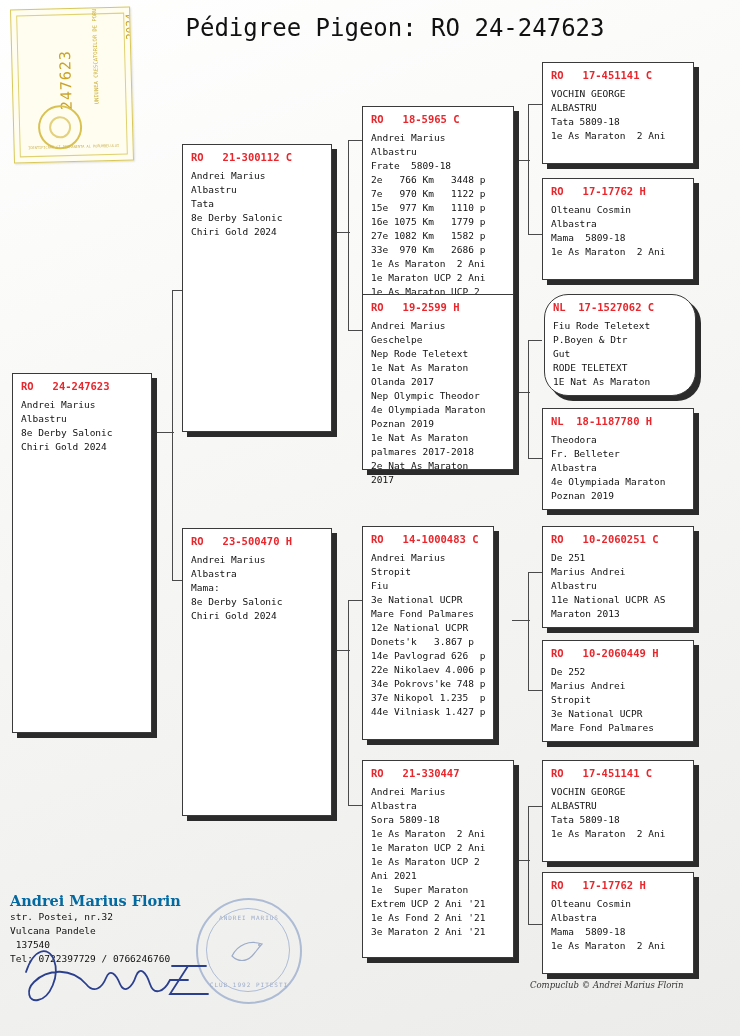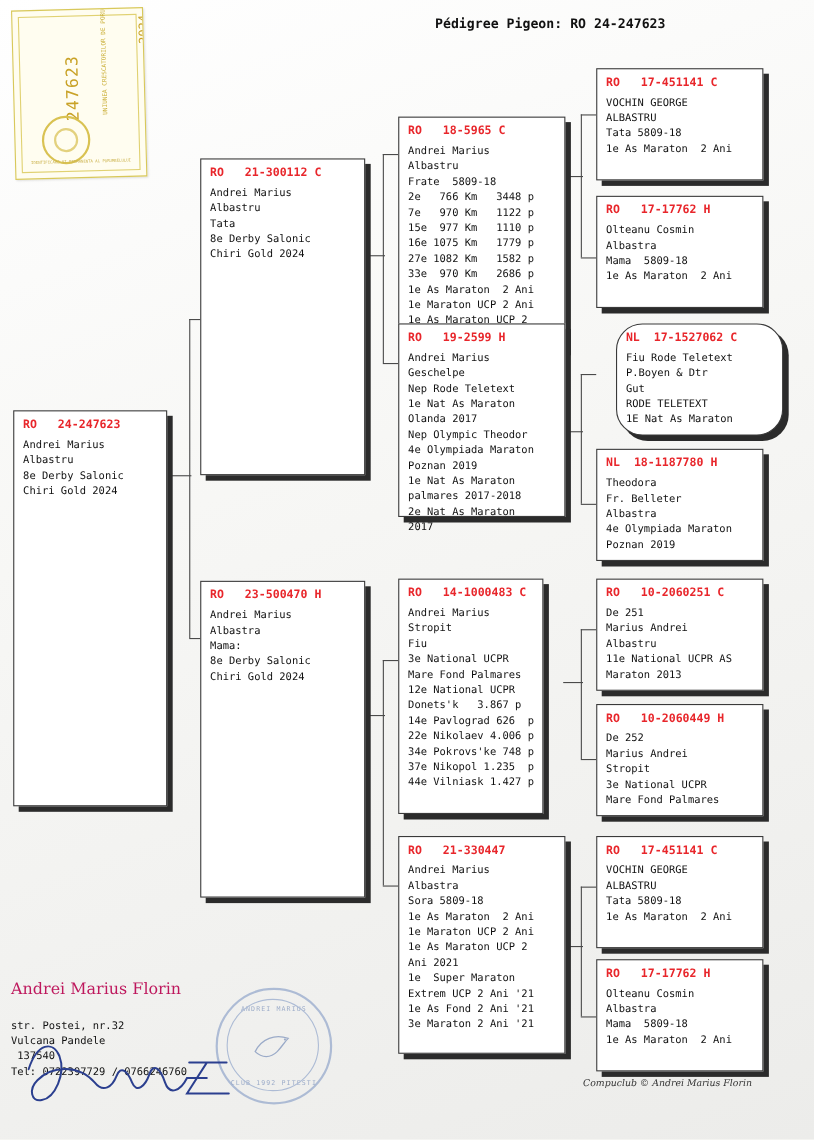--- a/index.html
+++ b/index.html
@@ -23,26 +23,25 @@
   
   .paper-shade {
     position: absolute;
     left: 0; top: 0; width: 740px; height: 1036px;
     background: linear-gradient(160deg, #ffffff 0%, #f7f7f5 40%, #ececea 100%);
   }
   .title {
     position: absolute;
     left: 185px; top: 14px;
     width: 420px;
-    text-align: right;
-    font-family: "DejaVu Sans Mono", monospace;
-    font-size: 12px;
+    text-align: center;
+    font-family: "DejaVu Sans Mono", monospace;
+    font-size: 24px;
     color: #111;
     letter-spacing: 0px;
-    font-weight: bold;
   }
   
   .box {
     position: absolute;
     background: #ffffff;
     border: 1px solid #3a3a3a;
     box-sizing: border-box;
     box-shadow: 5px 5px 0 0 #2b2b2b;
   }
   .box .hdr {
@@ -142,24 +141,24 @@
 
   
   .owner {
     position: absolute;
     left: 10px; top: 892px;
     width: 230px;
     font-family: "DejaVu Sans Mono", monospace;
   }
   .owner .name {
     font-family: "DejaVu Serif", serif;
-    font-weight: normal;
+    font-weight: bold;
     font-size: 14.5px;
-    color: #be185d;
-    margin-bottom: 18px;
+    color: #0369a1;
+    margin-bottom: 1px;
   }
   .owner .l {
     font-size: 9.5px;
     color: #111;
     line-height: 14px;
     white-space: pre;
   }
   .credit {
     position: absolute;
     left: 530px; top: 980px;
@@ -366,21 +365,21 @@
   </div>
 
   <div class="box" style="left:542px; top:178px; width:152px; height:102px;">
     <div class="hdr">RO   17-17762 H</div>
     <div class="body">Olteanu Cosmin
 Albastra
 Mama  5809-18
 1e As Maraton  2 Ani</div>
   </div>
 
-  <div class="box" style="left:560px; top:294px; width:152px; height:102px;border-radius:24px;">
+  <div class="box" style="left:544px; top:294px; width:152px; height:102px;border-radius:24px;">
     <div class="hdr">NL  17-1527062 C</div>
     <div class="body">Fiu Rode Teletext
 P.Boyen &amp; Dtr
 Gut
 RODE TELETEXT
 1E Nat As Maraton</div>
   </div>
 
   <div class="box" style="left:542px; top:408px; width:152px; height:102px;">
     <div class="hdr">NL  18-1187780 H</div>

